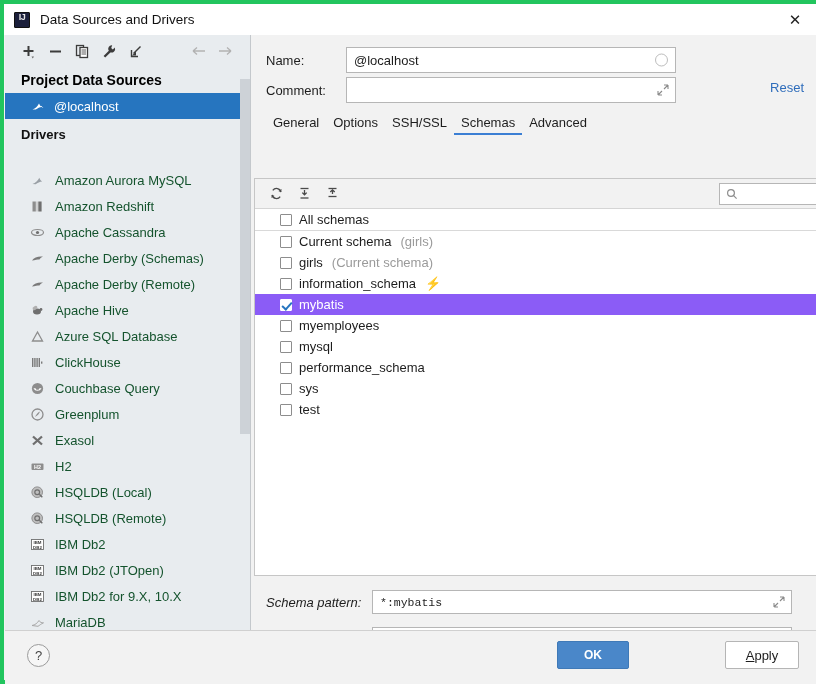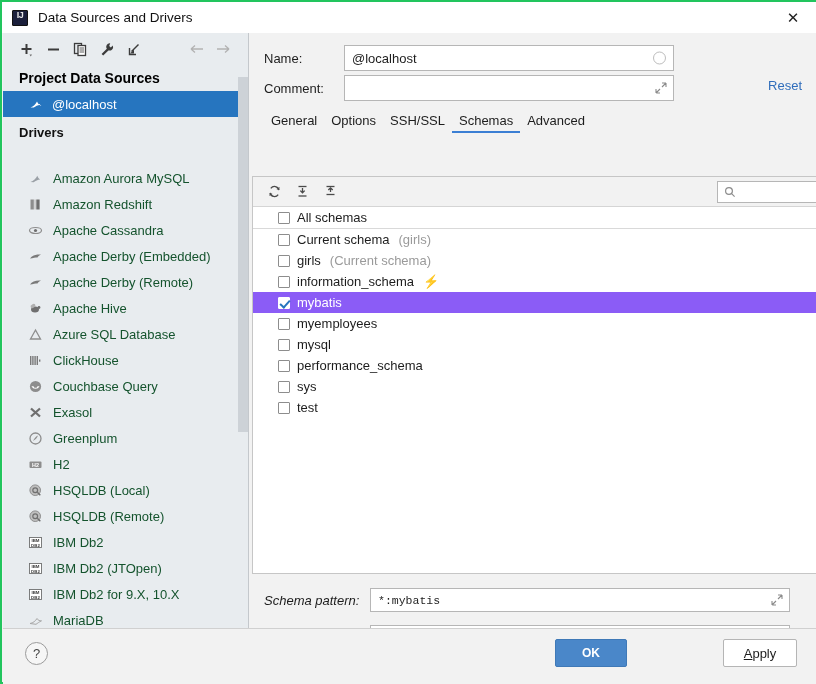--- a/index.html
+++ b/index.html
@@ -8,21 +8,21 @@
     font-family: "Liberation Sans", sans-serif;
     font-size: 13px;
     color: #1d1d1d;
     background: #ffffff;
     overflow: hidden;
   }
   .window {
     position: relative;
     width: 816px; height: 684px;
     background: #f2f2f2;
-    border: 2px solid #22c55e;
+    border: 4px solid #22c55e;
   }
 
   
   .titlebar {
     position: absolute; left: 0; top: 0; width: 814px; height: 31px;
     background: #ffffff;
     display: flex; align-items: center;
   }
   .app-icon {
     width: 16px; height: 16px; margin-left: 10px; margin-right: 10px;
@@ -326,21 +326,21 @@
         </span>
         <span class="driver-label">Apache Cassandra</span>
       </div>
 
       <div class="driver-row">
         <span class="dicon">
           <svg width="15" height="15" viewBox="0 0 15 15">
             <path d="M2 9.5 c2 -3 6 -4.5 11 -4 c-2 1 -3 2 -3.5 3 c-2 0 -4.5 0.5 -7.5 1 z" fill="#7a7a7a"></path>
           </svg>
         </span>
-        <span class="driver-label">Apache Derby (Embedded)</span>
+        <span class="driver-label">Apache Derby (Schemas)</span>
       </div>
 
       <div class="driver-row">
         <span class="dicon">
           <svg width="15" height="15" viewBox="0 0 15 15">
             <path d="M2 9.5 c2 -3 6 -4.5 11 -4 c-2 1 -3 2 -3.5 3 c-2 0 -4.5 0.5 -7.5 1 z" fill="#7a7a7a"></path>
           </svg>
         </span>
         <span class="driver-label">Apache Derby (Remote)</span>
       </div>
@@ -384,34 +384,34 @@
             <circle cx="7.5" cy="7.5" r="5.6" fill="#8d8d8d"></circle>
             <path d="M3.4 7.2 h2.1 l0.9 1.6 h2.2 l0.9 -1.6 h2.1 a4.6 4.6 0 0 1 -8.2 0 z" fill="#ffffff"></path>
           </svg>
         </span>
         <span class="driver-label">Couchbase Query</span>
       </div>
 
       <div class="driver-row">
         <span class="dicon">
           <svg width="15" height="15" viewBox="0 0 15 15">
-            <path d="M3 3.5 L12 11.5 M12 3.5 L3 11.5" stroke="#6f6f6f" stroke-width="2.3" fill="none"></path>
-          </svg>
-        </span>
-        <span class="driver-label">Exasol</span>
-      </div>
-
-      <div class="driver-row">
-        <span class="dicon">
-          <svg width="15" height="15" viewBox="0 0 15 15">
             <circle cx="7.5" cy="7.5" r="5.5" fill="none" stroke="#8d8d8d" stroke-width="1.3"></circle>
             <path d="M5 10 c1.5 -3 3 -4.5 5 -5.5 c-1 2.5 -2.5 4 -5 5.5 z" fill="#8d8d8d"></path>
           </svg>
         </span>
         <span class="driver-label">Greenplum</span>
+      </div>
+
+      <div class="driver-row">
+        <span class="dicon">
+          <svg width="15" height="15" viewBox="0 0 15 15">
+            <path d="M3 3.5 L12 11.5 M12 3.5 L3 11.5" stroke="#6f6f6f" stroke-width="2.3" fill="none"></path>
+          </svg>
+        </span>
+        <span class="driver-label">Exasol</span>
       </div>
 
       <div class="driver-row">
         <span class="dicon">
           <svg width="15" height="15" viewBox="0 0 15 15">
             <rect x="1.5" y="4.5" width="12" height="6.5" rx="1" fill="#8d8d8d"></rect>
             <text x="7.5" y="9.7" font-size="5.4" fill="#fff" text-anchor="middle" font-family="Liberation Sans, sans-serif" font-weight="bold">H2</text>
           </svg>
         </span>
         <span class="driver-label">H2</span>

